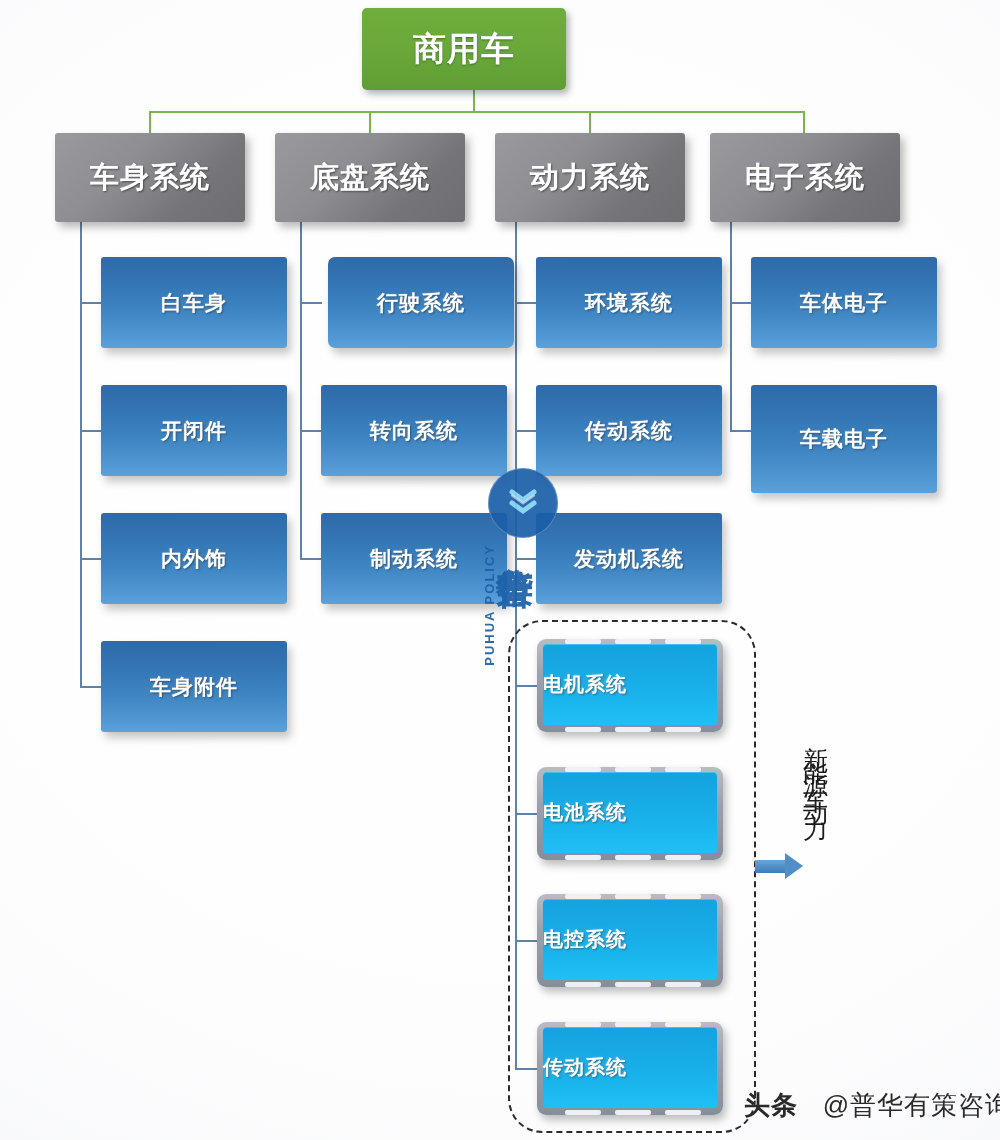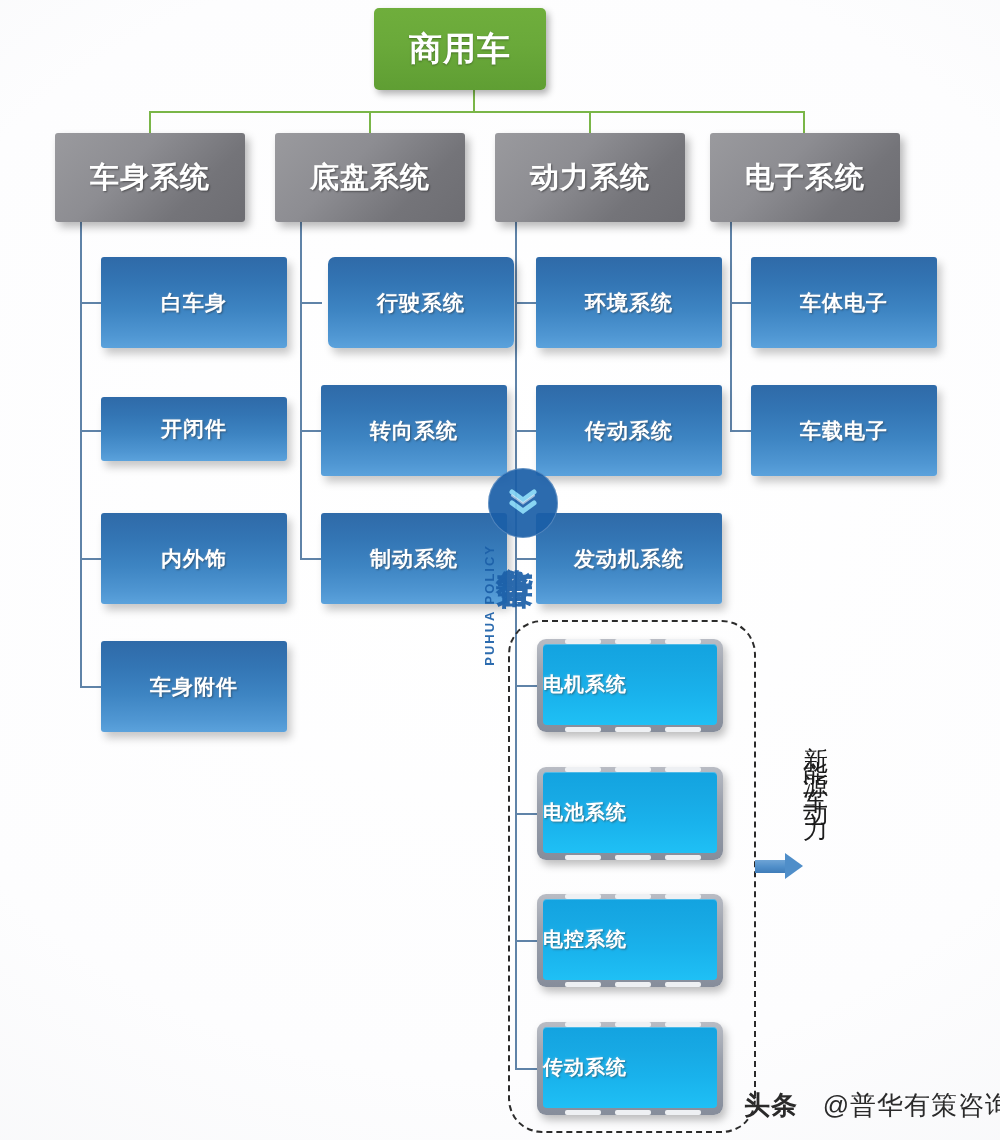--- a/index.html
+++ b/index.html
@@ -176,41 +176,41 @@
   <div class="ln" style="left:515px;top:813px;width:26px;height:2px;"></div>
   <div class="ln" style="left:515px;top:940px;width:26px;height:2px;"></div>
   <div class="ln" style="left:515px;top:1068px;width:26px;height:2px;"></div>
 
   <div class="ln" style="left:730px;top:222px;width:2px;height:210px;"></div>
   <div class="ln" style="left:730px;top:302px;width:22px;height:2px;"></div>
   <div class="ln" style="left:730px;top:430px;width:22px;height:2px;"></div>
 
   <div class="dash-box" style="left:508px;top:620px;width:248px;height:513px;"></div>
 
-  <div class="node root" style="left:374px;top:8px;width:172px;height:82px;">
+  <div class="node root" style="left:362px;top:8px;width:204px;height:82px;">
     <span>商用车</span>
   </div>
 
   <div class="node gray" style="left:55px;top:133px;width:190px;height:89px;">
     <span>车身系统</span>
   </div>
   <div class="node gray" style="left:275px;top:133px;width:190px;height:89px;">
     <span>底盘系统</span>
   </div>
   <div class="node gray" style="left:495px;top:133px;width:190px;height:89px;">
     <span>动力系统</span>
   </div>
   <div class="node gray" style="left:710px;top:133px;width:190px;height:89px;">
     <span>电子系统</span>
   </div>
 
   <div class="node blue" style="left:101px;top:257px;width:186px;height:91px;">
     <span>白车身</span>
   </div>
-  <div class="node blue" style="left:101px;top:385px;width:186px;height:64px;margin-top:12px;">
+  <div class="node blue" style="left:101px;top:385px;width:186px;height:91px;">
     <span>开闭件</span>
   </div>
   <div class="node blue" style="left:101px;top:513px;width:186px;height:91px;">
     <span>内外饰</span>
   </div>
   <div class="node blue" style="left:101px;top:641px;width:186px;height:91px;">
     <span>车身附件</span>
   </div>
 
   <div class="node blue" style="left:328px;top:257px;width:186px;height:91px;border-radius:7px;">
@@ -229,21 +229,21 @@
   <div class="node blue" style="left:536px;top:385px;width:186px;height:91px;">
     <span>传动系统</span>
   </div>
   <div class="node blue" style="left:536px;top:513px;width:186px;height:91px;">
     <span>发动机系统</span>
   </div>
 
   <div class="node blue" style="left:751px;top:257px;width:186px;height:91px;">
     <span>车体电子</span>
   </div>
-  <div class="node blue" style="left:751px;top:385px;width:186px;height:91px;">
+  <div class="node blue" style="left:751px;top:385px;width:186px;height:108px;">
     <span>车载电子</span>
   </div>
 
   <div class="plate" style="left:537px;top:639px;width:186px;height:93px;">
     <span class="tab t" style="left:28px;width:36px;"></span>
     <span class="tab t" style="left:78px;width:36px;"></span>
     <span class="tab t" style="left:128px;width:36px;"></span>
     <span class="tab b" style="left:28px;width:36px;"></span>
     <span class="tab b" style="left:78px;width:36px;"></span>
     <span class="tab b" style="left:128px;width:36px;"></span>

